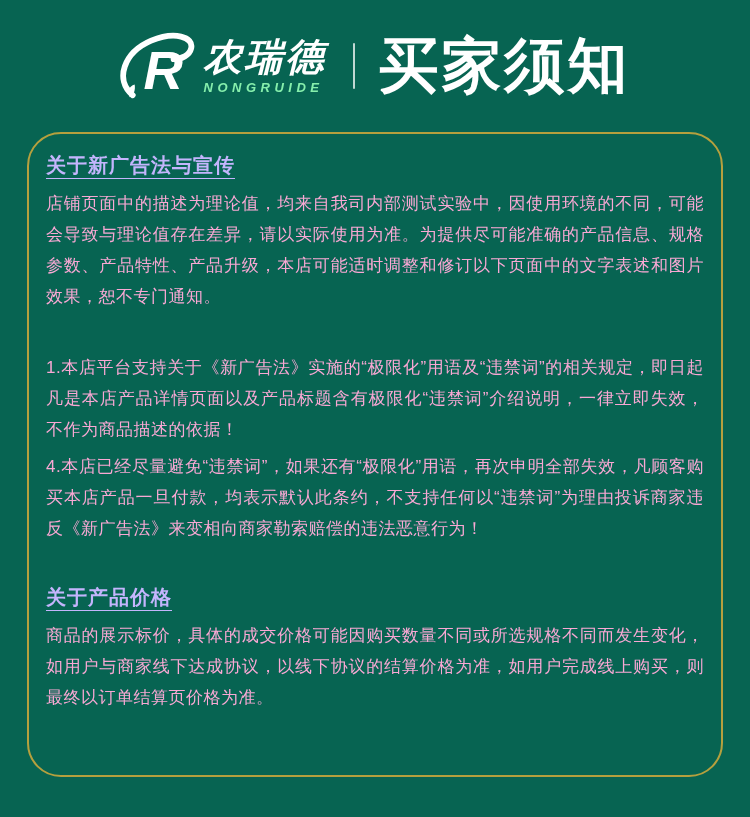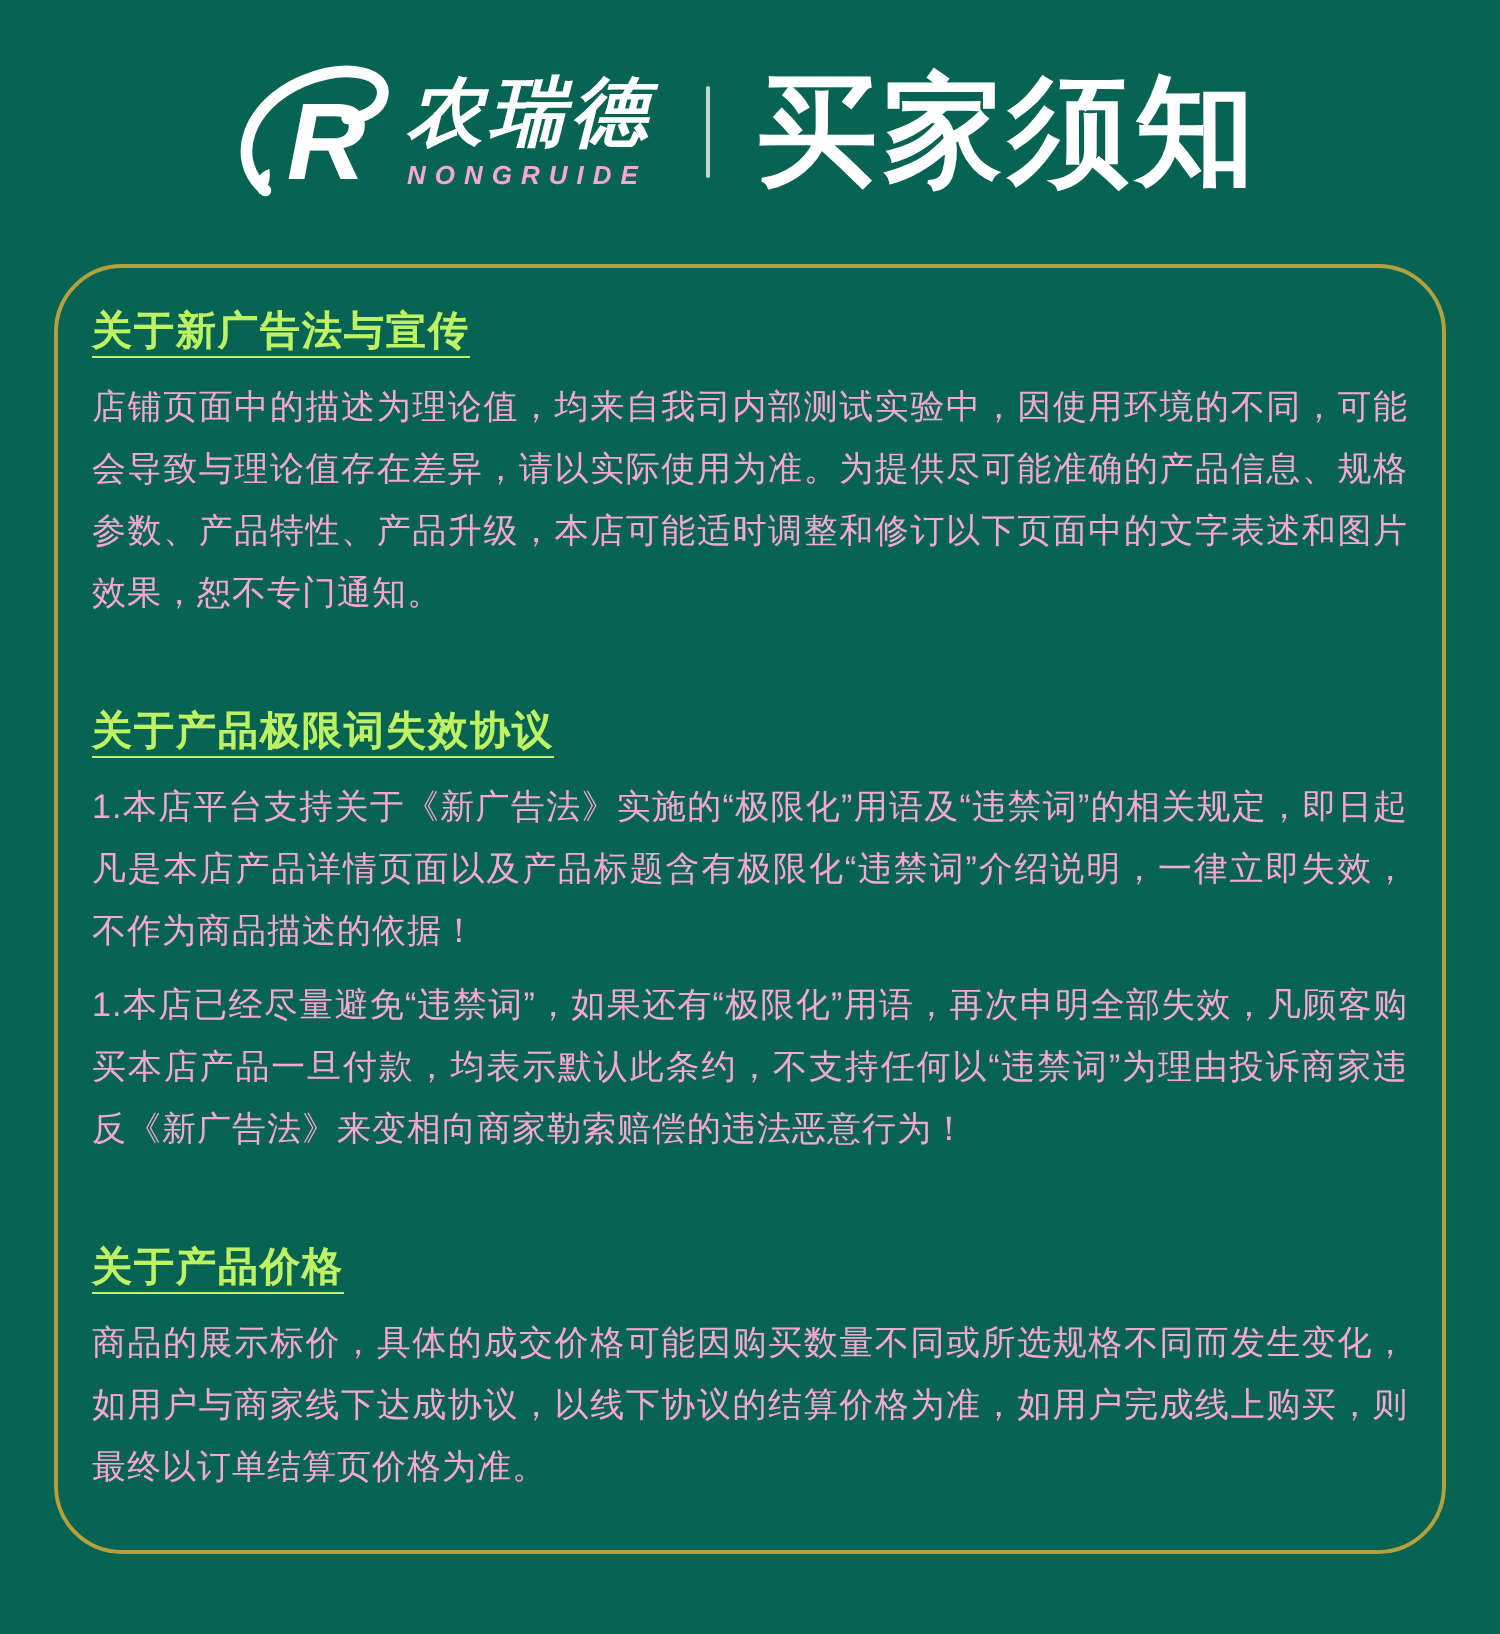--- a/index.html
+++ b/index.html
@@ -39,21 +39,21 @@
     line-height: 1;
     font-style: italic;
   }
   .brand-cn {
     color: #ffffff;
     font-size: 38px;
     font-weight: bold;
     letter-spacing: 3px;
   }
   .brand-en {
-    color: #f9a8d4;
+    color: #86efac;
     font-size: 13px;
     font-weight: bold;
     letter-spacing: 4.5px;
     margin-top: 5px;
   }
   .header-divider {
     width: 2px;
     height: 46px;
     background: rgba(255,255,255,0.75);
     border-radius: 2px;
@@ -72,21 +72,21 @@
     margin: 0 27px;
     height: 645px;
     border: 2px solid #b5a03e;
     border-radius: 34px;
     padding: 14px 17px 20px 17px;
     overflow: hidden;
   }
   .section { margin-top: 40px; }
   .section:first-child { margin-top: 4px; }
   .section-title {
-    color: #bef264;
+    color: #c4b5fd;
     font-size: 20px;
     font-weight: bold;
     letter-spacing: 1px;
     text-decoration: underline;
     text-underline-offset: 6px;
     text-decoration-thickness: 1px;
     margin: 0 0 9px 0;
   }
   .section-body p {
     color: #f9a8d4;
@@ -123,24 +123,23 @@
 <div class="notice-box">
 
   <div class="section">
     <h2 class="section-title">关于新广告法与宣传</h2>
     <div class="section-body">
       <p>店铺页面中的描述为理论值，均来自我司内部测试实验中，因使用环境的不同，可能会导致与理论值存在差异，请以实际使用为准。为提供尽可能准确的产品信息、规格参数、产品特性、产品升级，本店可能适时调整和修订以下页面中的文字表述和图片效果，恕不专门通知。</p>
     </div>
   </div>
 
   <div class="section">
-    <h2 class="section-title">关于产品极限词失效协议</h2>
     <div class="section-body">
       <p>1.本店平台支持关于《新广告法》实施的“极限化”用语及“违禁词”的相关规定，即日起凡是本店产品详情页面以及产品标题含有极限化“违禁词”介绍说明，一律立即失效，不作为商品描述的依据！</p>
-      <p>1.本店已经尽量避免“违禁词”，如果还有“极限化”用语，再次申明全部失效，凡顾客购买本店产品一旦付款，均表示默认此条约，不支持任何以“违禁词”为理由投诉商家违反《新广告法》来变相向商家勒索赔偿的违法恶意行为！</p>
+      <p>4.本店已经尽量避免“违禁词”，如果还有“极限化”用语，再次申明全部失效，凡顾客购买本店产品一旦付款，均表示默认此条约，不支持任何以“违禁词”为理由投诉商家违反《新广告法》来变相向商家勒索赔偿的违法恶意行为！</p>
     </div>
   </div>
 
   <div class="section">
     <h2 class="section-title">关于产品价格</h2>
     <div class="section-body">
       <p>商品的展示标价，具体的成交价格可能因购买数量不同或所选规格不同而发生变化，如用户与商家线下达成协议，以线下协议的结算价格为准，如用户完成线上购买，则最终以订单结算页价格为准。</p>
     </div>
   </div>
 

